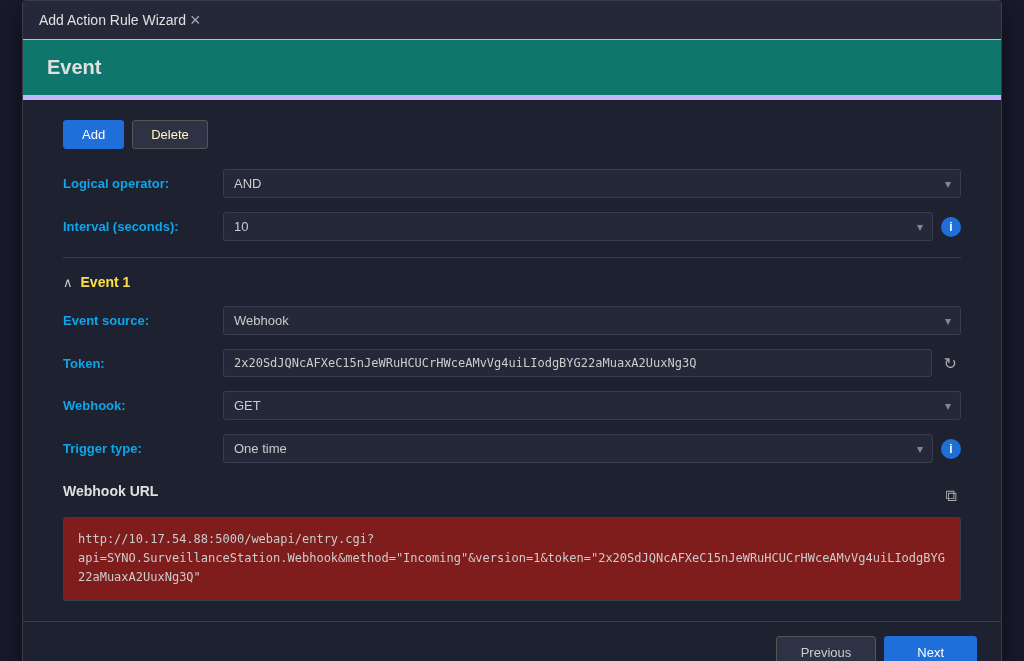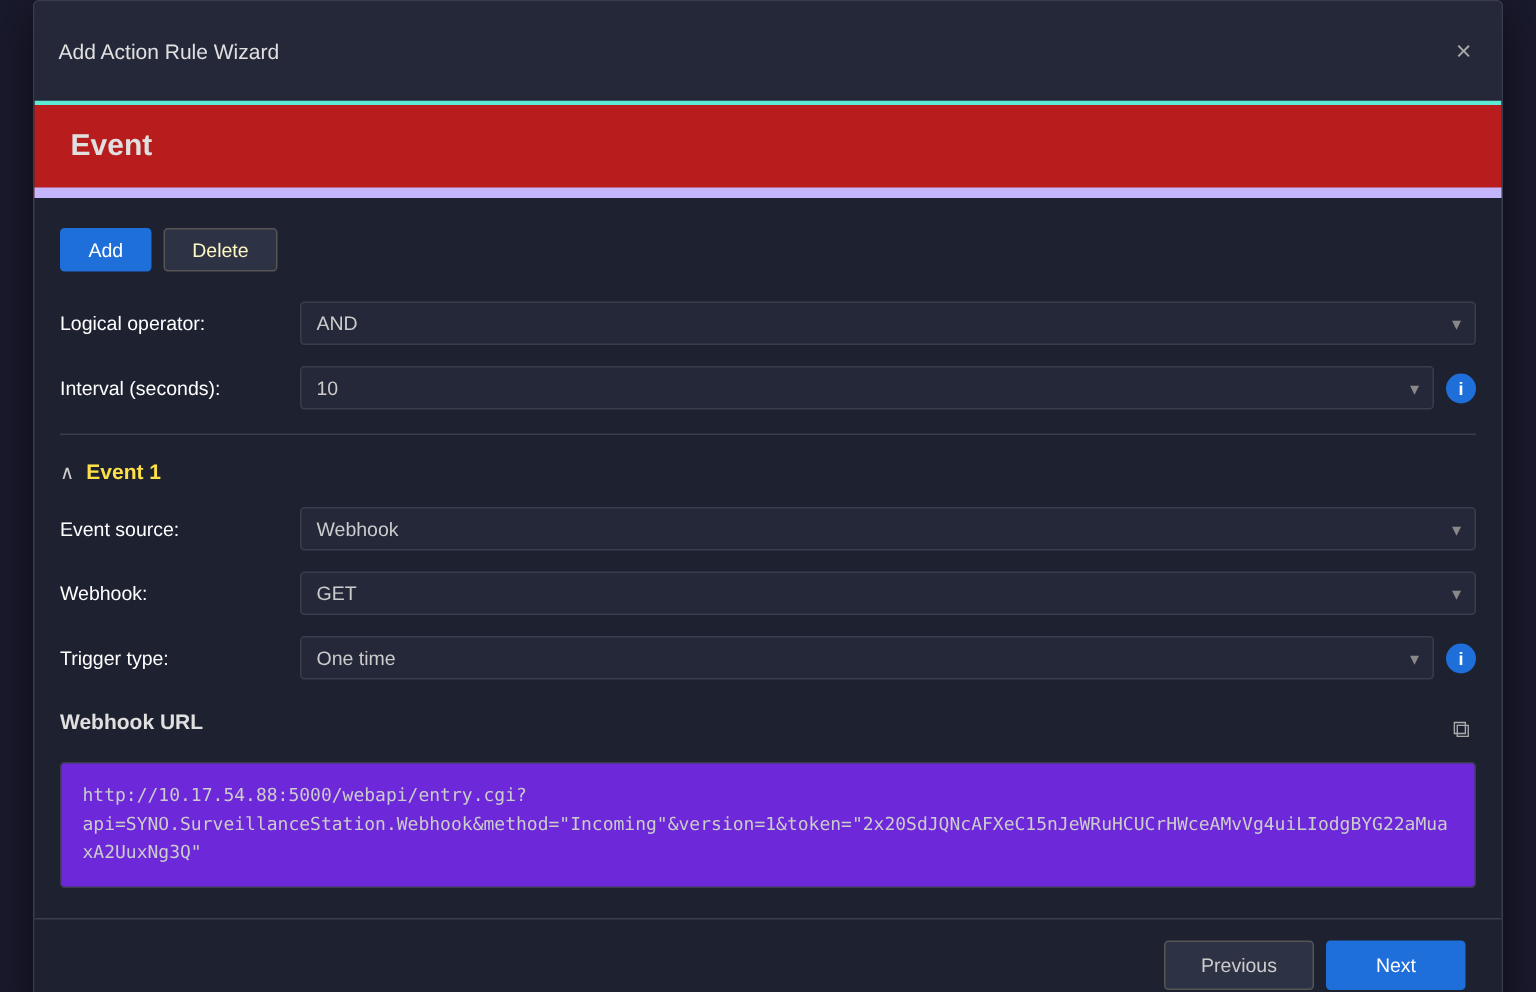--- a/index.html
+++ b/index.html
@@ -19,54 +19,53 @@
       border-radius: 4px;
       width: 980px;
       min-height: 661px;
       display: flex;
       flex-direction: column;
       position: relative;
       box-shadow: 0 8px 32px rgba(0,0,0,0.6);
     }
     .dialog-title-bar {
       background: #252839;
-      padding: 22px 16px;
-      border-bottom: 3px solid #5eead4;
-      display: flex;
-      align-items: center;
-      justify-content: space-between;
+      padding: 8px 16px;
+      border-bottom: 1px solid #5eead4;
+      display: flex;
+      align-items: center;
       border-radius: 4px 4px 0 0;
     }
     .dialog-title {
       color: #e0e0e0;
       font-size: 14px;
       font-weight: 500;
     }
     .close-btn {
       background: none;
       border: none;
       color: #aaa;
       font-size: 18px;
       cursor: pointer;
       line-height: 1;
       padding: 2px 4px;
     }
     .page-header {
-      background: #b91c1c;
+      background: #0f766e;
       padding: 16px 24px;
-      border-bottom: 7px solid #c4b5fd;
+      border-bottom: 5px solid #c4b5fd;
     }
     .page-title {
       font-size: 20px;
       font-weight: 600;
       color: #e0e0e0;
     }
     .content {
       flex: 1;
-      padding: 20px 17px;
+      padding: 20px 40px;
       overflow-y: auto;
     }
     .toolbar {
       display: flex;
       gap: 8px;
       margin-bottom: 20px;
     }
     .btn {
       padding: 6px 18px;
       border-radius: 3px;
@@ -81,23 +80,24 @@
       border-color: #1e6fd9;
       color: #fff;
     }
     .form-row {
       display: flex;
       align-items: center;
       margin-bottom: 14px;
     }
     .form-label {
       width: 160px;
-      color: #ffffff;
+      color: #0ea5e9;
       font-size: 13px;
       flex-shrink: 0;
+      font-weight: bold;
     }
     .form-control-wrap {
       flex: 1;
       display: flex;
       align-items: center;
       gap: 8px;
     }
     .select-box {
       flex: 1;
       background: #252839;
@@ -210,21 +210,21 @@
     }
     .copy-btn {
       background: none;
       border: none;
       color: #aaa;
       cursor: pointer;
       font-size: 16px;
       padding: 4px;
     }
     .webhook-url-box {
-      background: #6d28d9;
+      background: #7f1d1d;
       border: 1px solid #3a3d4e;
       border-radius: 3px;
       padding: 12px 14px;
       font-size: 12px;
       font-family: monospace;
       color: #ccc;
       line-height: 1.6;
       word-break: break-all;
     }
     .footer {
@@ -314,20 +314,29 @@
       <span class="form-label">Event source:</span>
       <div class="form-control-wrap">
         <div class="select-wrapper">
           <select class="select-box">
             <option>Webhook</option>
           </select>
         </div>
       </div>
     </div>
 
+    <div class="form-row">
+      <span class="form-label">Token:</span>
+      <div class="form-control-wrap">
+        <input type="text" class="token-input" readonly="" value="2x20SdJQNcAFXeC15nJeWRuHCUCrHWceAMvVg4uiLIodgBYG22aMuaxA2UuxNg3Q" style="">
+        <button class="refresh-btn">
+          <span>↻</span>
+        </button>
+      </div>
+    </div>
 
     <div class="form-row">
       <span class="form-label">Webhook:</span>
       <div class="form-control-wrap">
         <div class="select-wrapper">
           <select class="select-box">
             <option>GET</option>
             <option>POST</option>
           </select>
         </div>

